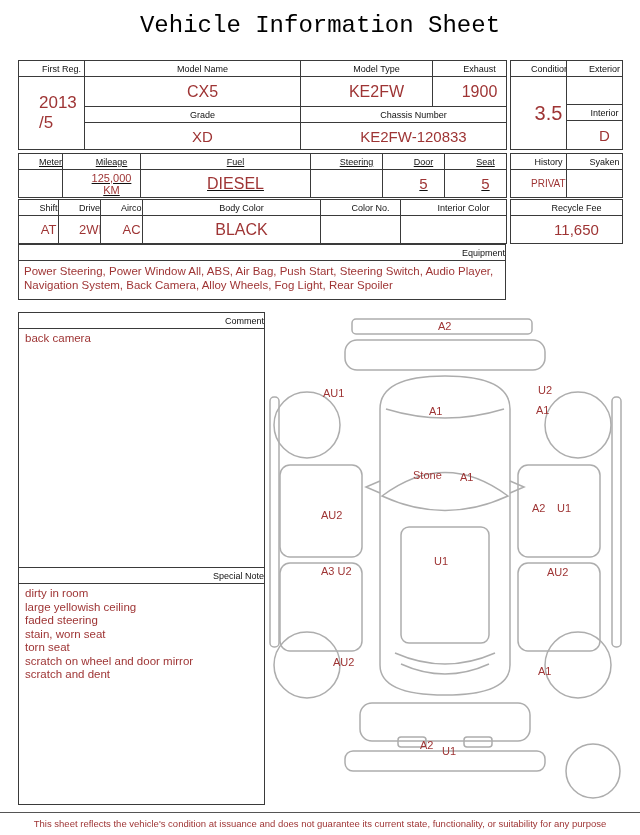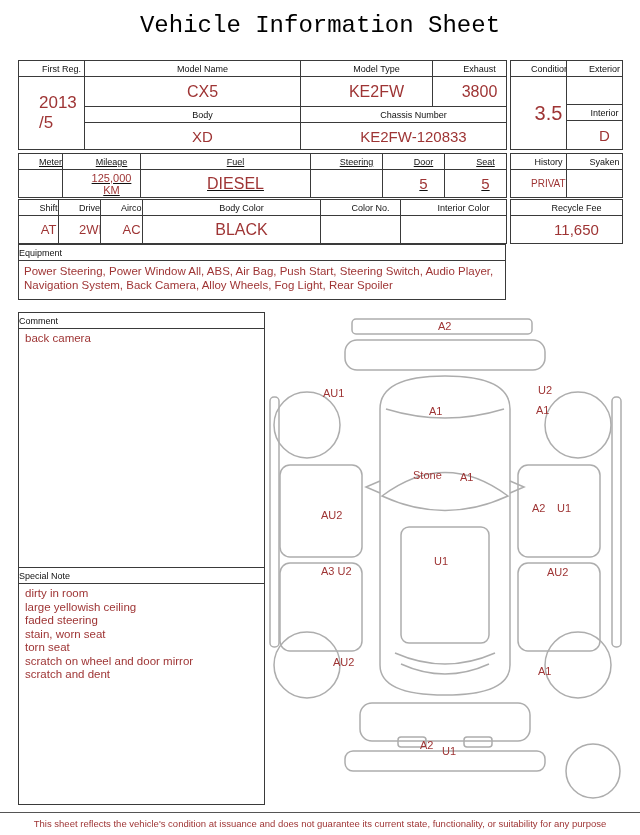--- a/index.html
+++ b/index.html
@@ -17,21 +17,21 @@
   .val { color:#9e3434; font-size:15px; }
   .v16 { font-size:16px; }
   .v17 { font-size:17px; }
   .v20 { font-size:20px; }
   .v13 { font-size:13px; }
   .v11 { font-size:11px;margin-top:46px; }
   .v10 { font-size:10px; }
   .alignleft { text-align:left !important; padding-left:8px; }
 
   .box { position:absolute; border:1px solid #3a3a3a; background:#fff; }
-  .band { font-size:9px; color:#111; text-align:left; padding:3px 0 2px 0; }
+  .band { font-size:9px; color:#111; text-align:right; padding:3px 0 2px 0; }
   .band.bb { border-bottom:1px solid #3a3a3a; }
   .band.tb { border-top:1px solid #3a3a3a; border-bottom:1px solid #3a3a3a; }
   .redtext { color:#9e3434; font-size:11.5px; line-height:1.18; text-align:left; padding:3px 6px; }
   .redtext .line { white-space:nowrap; }
 
   .equip-body { color:#9e3434; font-size:11.5px; line-height:1.25; text-align:left; padding:3px 5px; }
 
   .comment-body { height:238px; }
   .special-body { }
 
@@ -63,24 +63,24 @@
       <td class="hdr">Model Type</td>
       <td class="hdr">Exhaust</td>
     </tr>
     <tr style="height:30px">
       <td rowspan="3" class="val v17 alignleft">
         <div>2013</div>
         <div>/5</div>
       </td>
       <td class="val v16">CX5</td>
       <td class="val v16">KE2FW</td>
-      <td class="val v16">3800</td>
-    </tr>
-    <tr style="height:16px">
-      <td class="hdr">Body</td>
+      <td class="val v16">1900</td>
+    </tr>
+    <tr style="height:16px">
+      <td class="hdr">Grade</td>
       <td colspan="2" class="hdr">Chassis Number</td>
     </tr>
     <tr style="height:27px">
       <td class="val">XD</td>
       <td colspan="2" class="val">KE2FW-120833</td>
     </tr>
     </tbody>
   </table>
 
   <table class="t" style="left:510px; top:60px; width:112px;">

